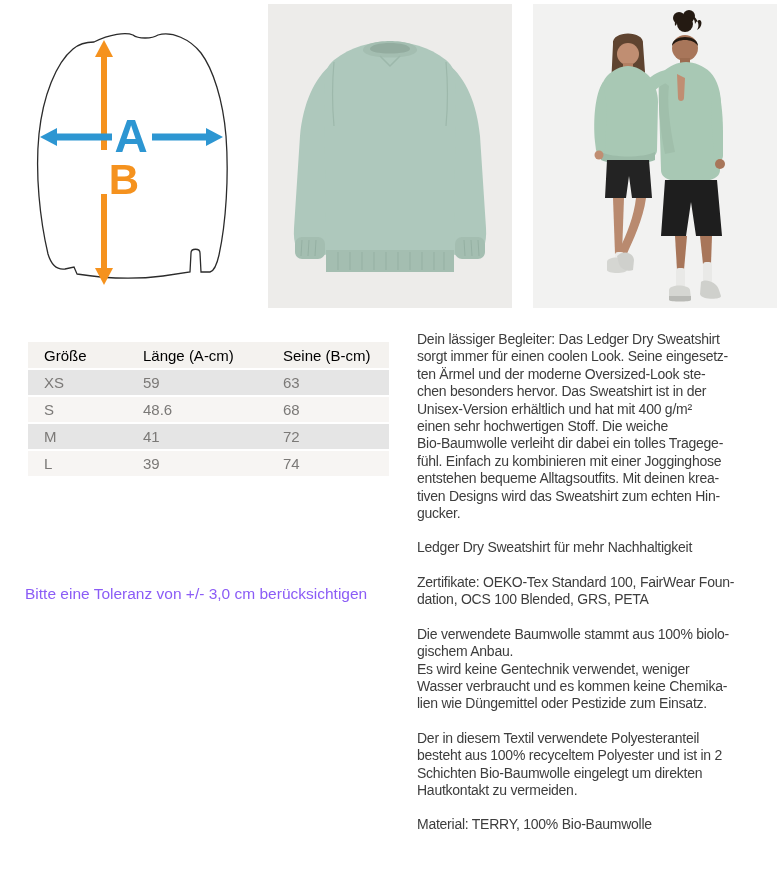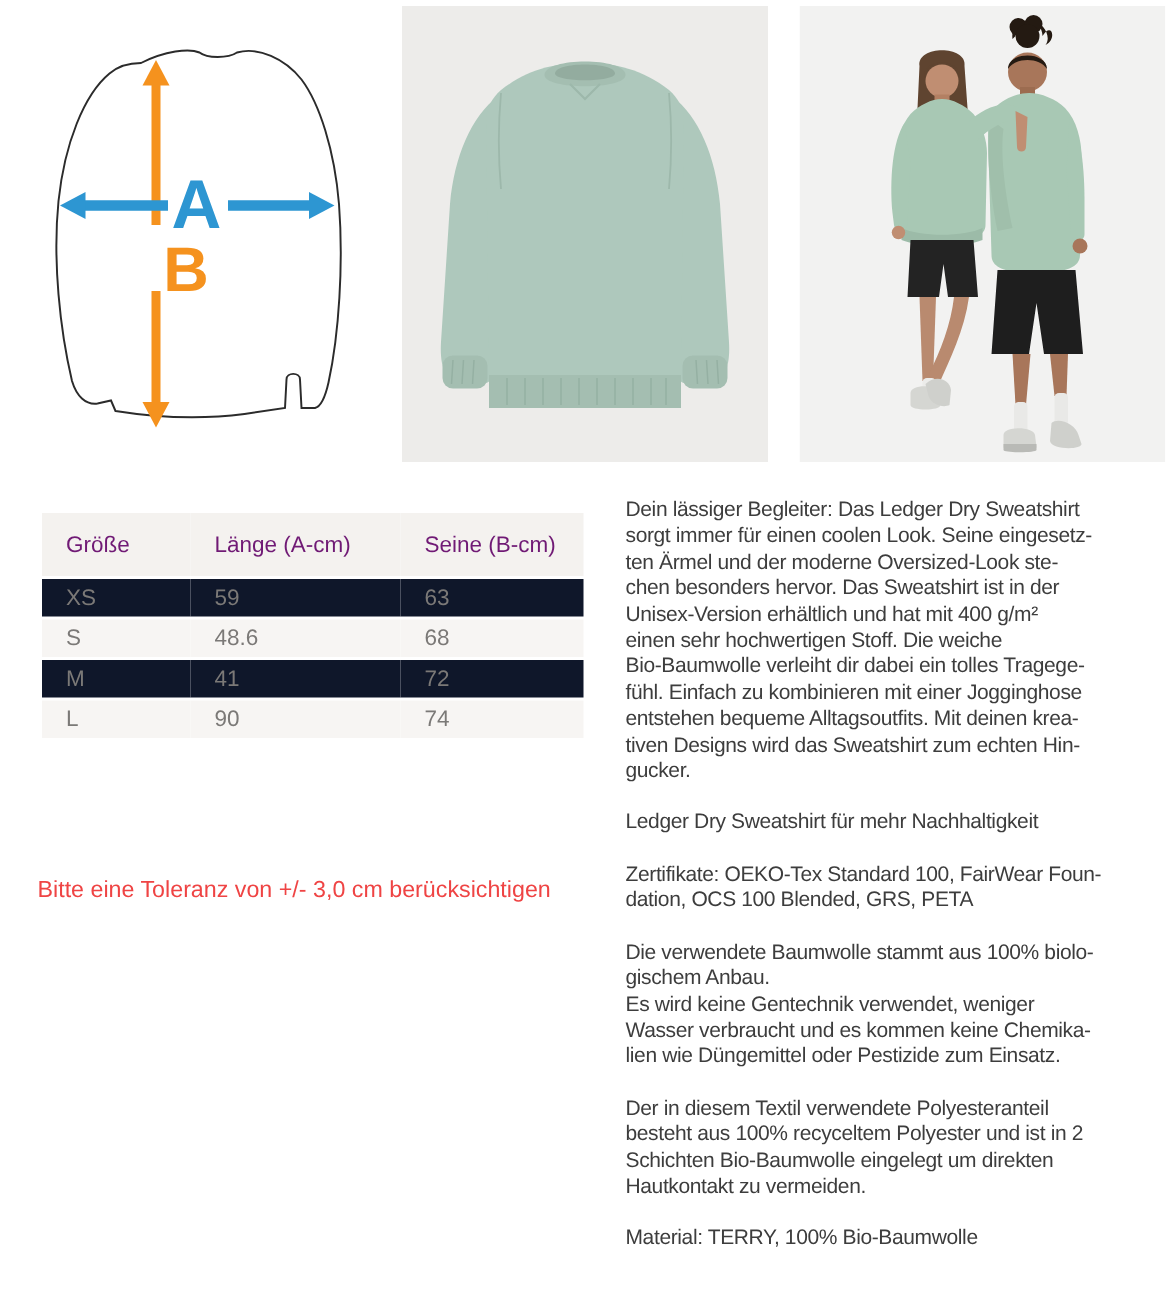--- a/index.html
+++ b/index.html
@@ -15,32 +15,32 @@
   .models-box  { position: absolute; left: 533px; top: 4px; width: 244px; height: 304px; }
   .diagram-box svg, .mockup-box svg, .models-box svg { display:block; width:100%; height:100%; }
 
   
   table.size-table {
     position: absolute; left: 28px; top: 340px; width: 361px;
     border-collapse: separate; border-spacing: 0 2px;
     font-size: 15px;
   }
   table.size-table th {
-    background: #f4f2ef; color: #701a75; font-weight: normal; text-align: left;
-    height: 42px; padding: 0 0 0 16px;
+    background: #f4f2ef; color: #000000; font-weight: normal; text-align: left;
+    height: 26px; padding: 0 0 0 16px;
   }
   table.size-table td {
     color: #7b7977; height: 25px; padding: 0 0 0 16px;
   }
-  table.size-table tr.row-odd td  { background: #0f172a; }
+  table.size-table tr.row-odd td  { background: #e5e5e5; }
   table.size-table tr.row-even td { background: #f7f5f3; }
 
   .tolerance-note {
     position: absolute; left: 25px; top: 585px; width: 380px;
-    font-size: 15.5px; color: #ef4444;
+    font-size: 15.5px; color: #8b5cf6;
   }
 
   
   .description {
     position: absolute; left: 417px; top: 331px; width: 366px;
     font-size: 14px; line-height: 17.4px; letter-spacing: -0.25px;
     color: #3d3d3d;
   }
   .description p { margin: 0 0 17px 0; white-space: pre-line; }
 </style>
@@ -224,21 +224,21 @@
       <td>48.6</td>
       <td>68</td>
     </tr>
     <tr class="row-odd">
       <td>M</td>
       <td>41</td>
       <td>72</td>
     </tr>
     <tr class="row-even">
       <td>L</td>
-      <td>90</td>
+      <td>39</td>
       <td>74</td>
     </tr>
   </tbody>
 </table>
 
 <div class="tolerance-note">Bitte eine Toleranz von +/- 3,0 cm berücksichtigen</div>
 
 <div class="description">
   <p>Dein lässiger Begleiter: Das Ledger Dry Sweatshirt
 sorgt immer für einen coolen Look. Seine eingesetz-

